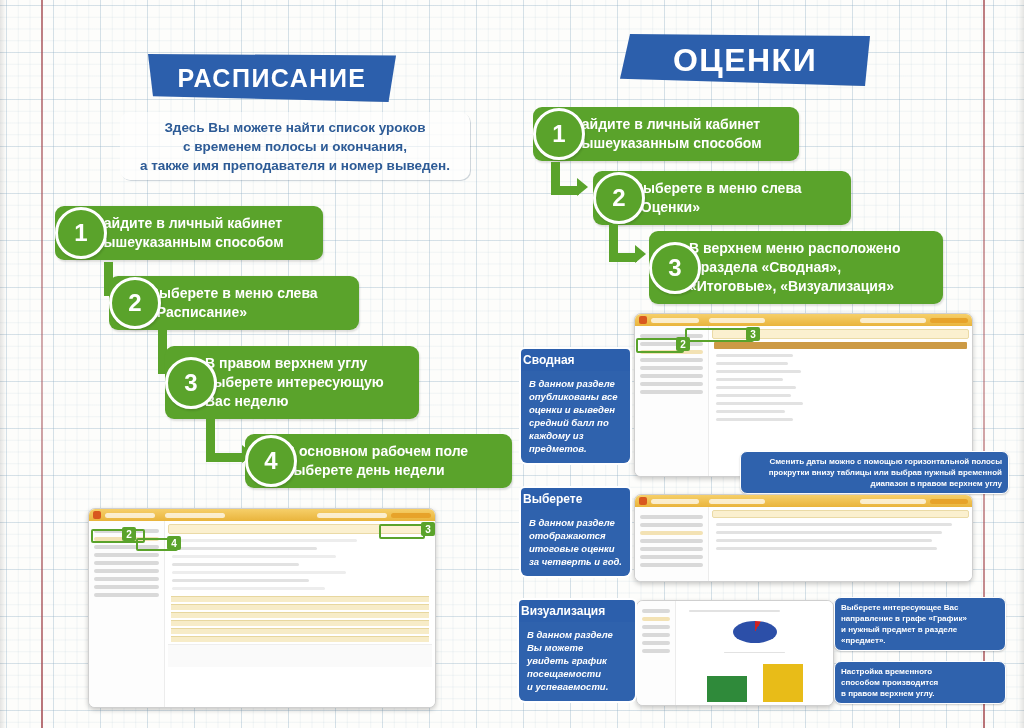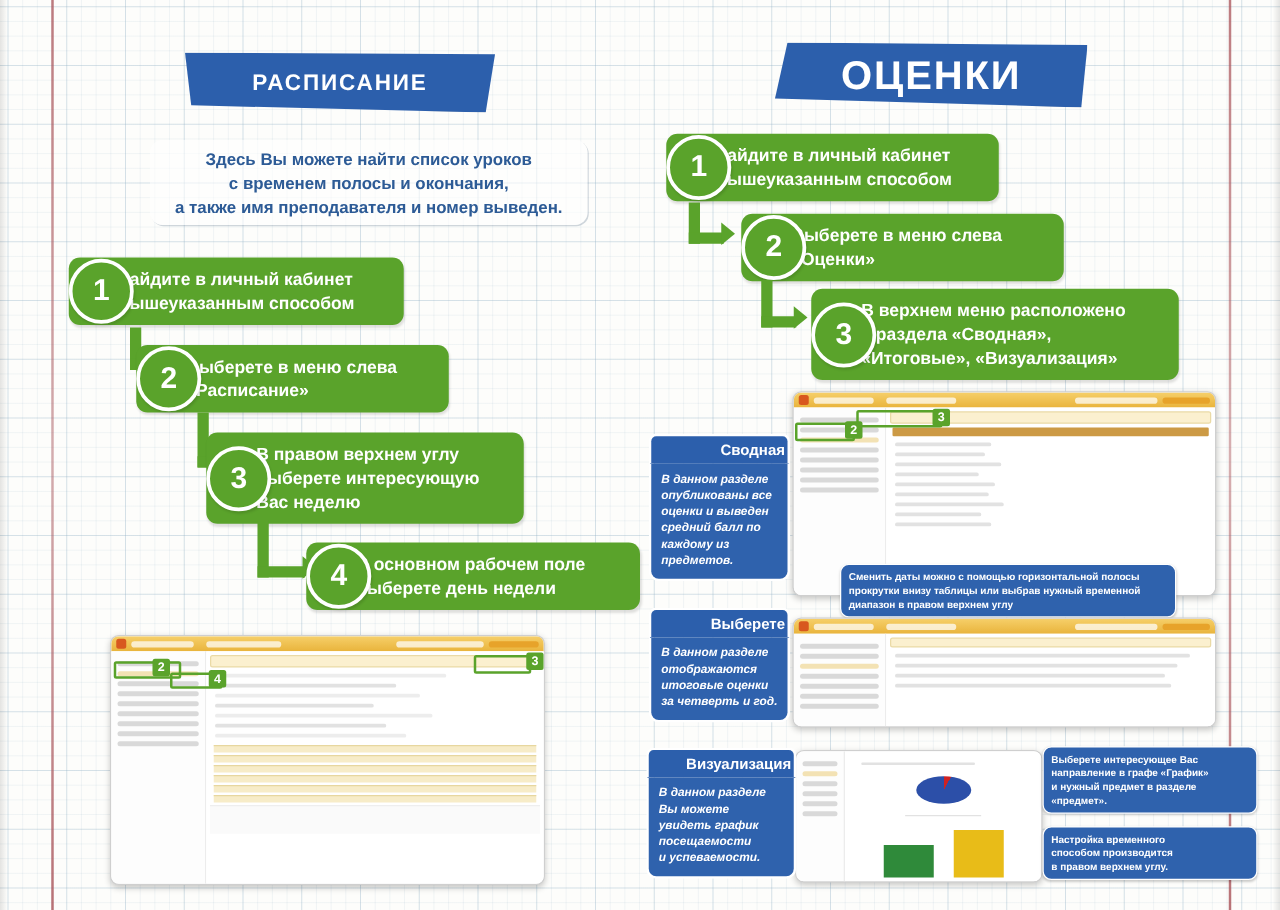--- a/index.html
+++ b/index.html
@@ -42,21 +42,21 @@
     position:absolute;
     background:#2c5fac;
     color:#ffffff;
     font-weight:bold;
     letter-spacing:1.5px;
     text-align:center;
     display:flex;align-items:center;justify-content:center;
     box-shadow:0 2px 3px rgba(0,0,0,.18);
   }
   #banner-schedule{
-    left:148px;top:42px;width:248px;height:48px;font-size:18px;
+    left:148px;top:54px;width:248px;height:48px;font-size:25px;
     clip-path:polygon(0 0,100% 3%,97% 100%,2% 88%);
   }
   #banner-grades{
     left:620px;top:34px;width:250px;height:52px;font-size:32px;
     clip-path:polygon(4% 0,100% 4%,98% 100%,0 86%);
   }
 
   
   #intro-note{
     position:absolute;left:120px;top:112px;width:350px;height:68px;
@@ -91,21 +91,21 @@
   .arrow .head{
     position:absolute;width:0;height:0;
     border-top:9px solid transparent;border-bottom:9px solid transparent;
     border-left:11px solid #5aa32b;
   }
 
   
   .sec-card{position:absolute;width:113px;}
   .sec-title{
     background:#2c5fac;color:#fff;font-weight:bold;font-size:12px;
-    text-align:right;padding:4px 2px;border-radius:6px 6px 0 0;
+    text-align:left;padding:4px 2px;border-radius:6px 6px 0 0;
     border:2px solid #ffffff;border-bottom:none;
   }
   .sec-body{
     background:#2f62ad;color:#ffffff;font-size:9.5px;font-weight:bold;line-height:13px;
     padding:6px 8px 8px 8px;border-radius:0 0 8px 8px;
     border:2px solid #ffffff;border-top:none;white-space:pre-line;font-style:italic;
   }
 
   
   .hint{
@@ -325,21 +325,21 @@
         <div class="crow" style="width:27%"></div>
         <div class="crow" style="width:30%"></div>
       </div>
     </div>
     <div class="hlbox" style="left:50px;top:14px;width:65px;height:10px;"></div>
     <div class="hlbox" style="left:1px;top:24px;width:44px;height:11px;"></div>
     <div class="badge" style="left:111px;top:13px;">3</div>
     <div class="badge" style="left:41px;top:23px;">2</div>
   </div>
 
-  <div class="hint" style="left:672px;top:451px;width:255px;">Сменить даты можно с помощью горизонтальной полосы
+  <div class="hint" style="left:740px;top:451px;width:255px;text-align:right;">Сменить даты можно с помощью горизонтальной полосы
 прокрутки внизу таблицы или выбрав нужный временной
 диапазон в правом верхнем углу</div>
 
   <div class="sec-card" style="left:519px;top:347px;">
     <div class="sec-title">Сводная</div>
     <div class="sec-body">В данном разделе
 опубликованы все
 оценки и выведен
 средний балл по
 каждому из

